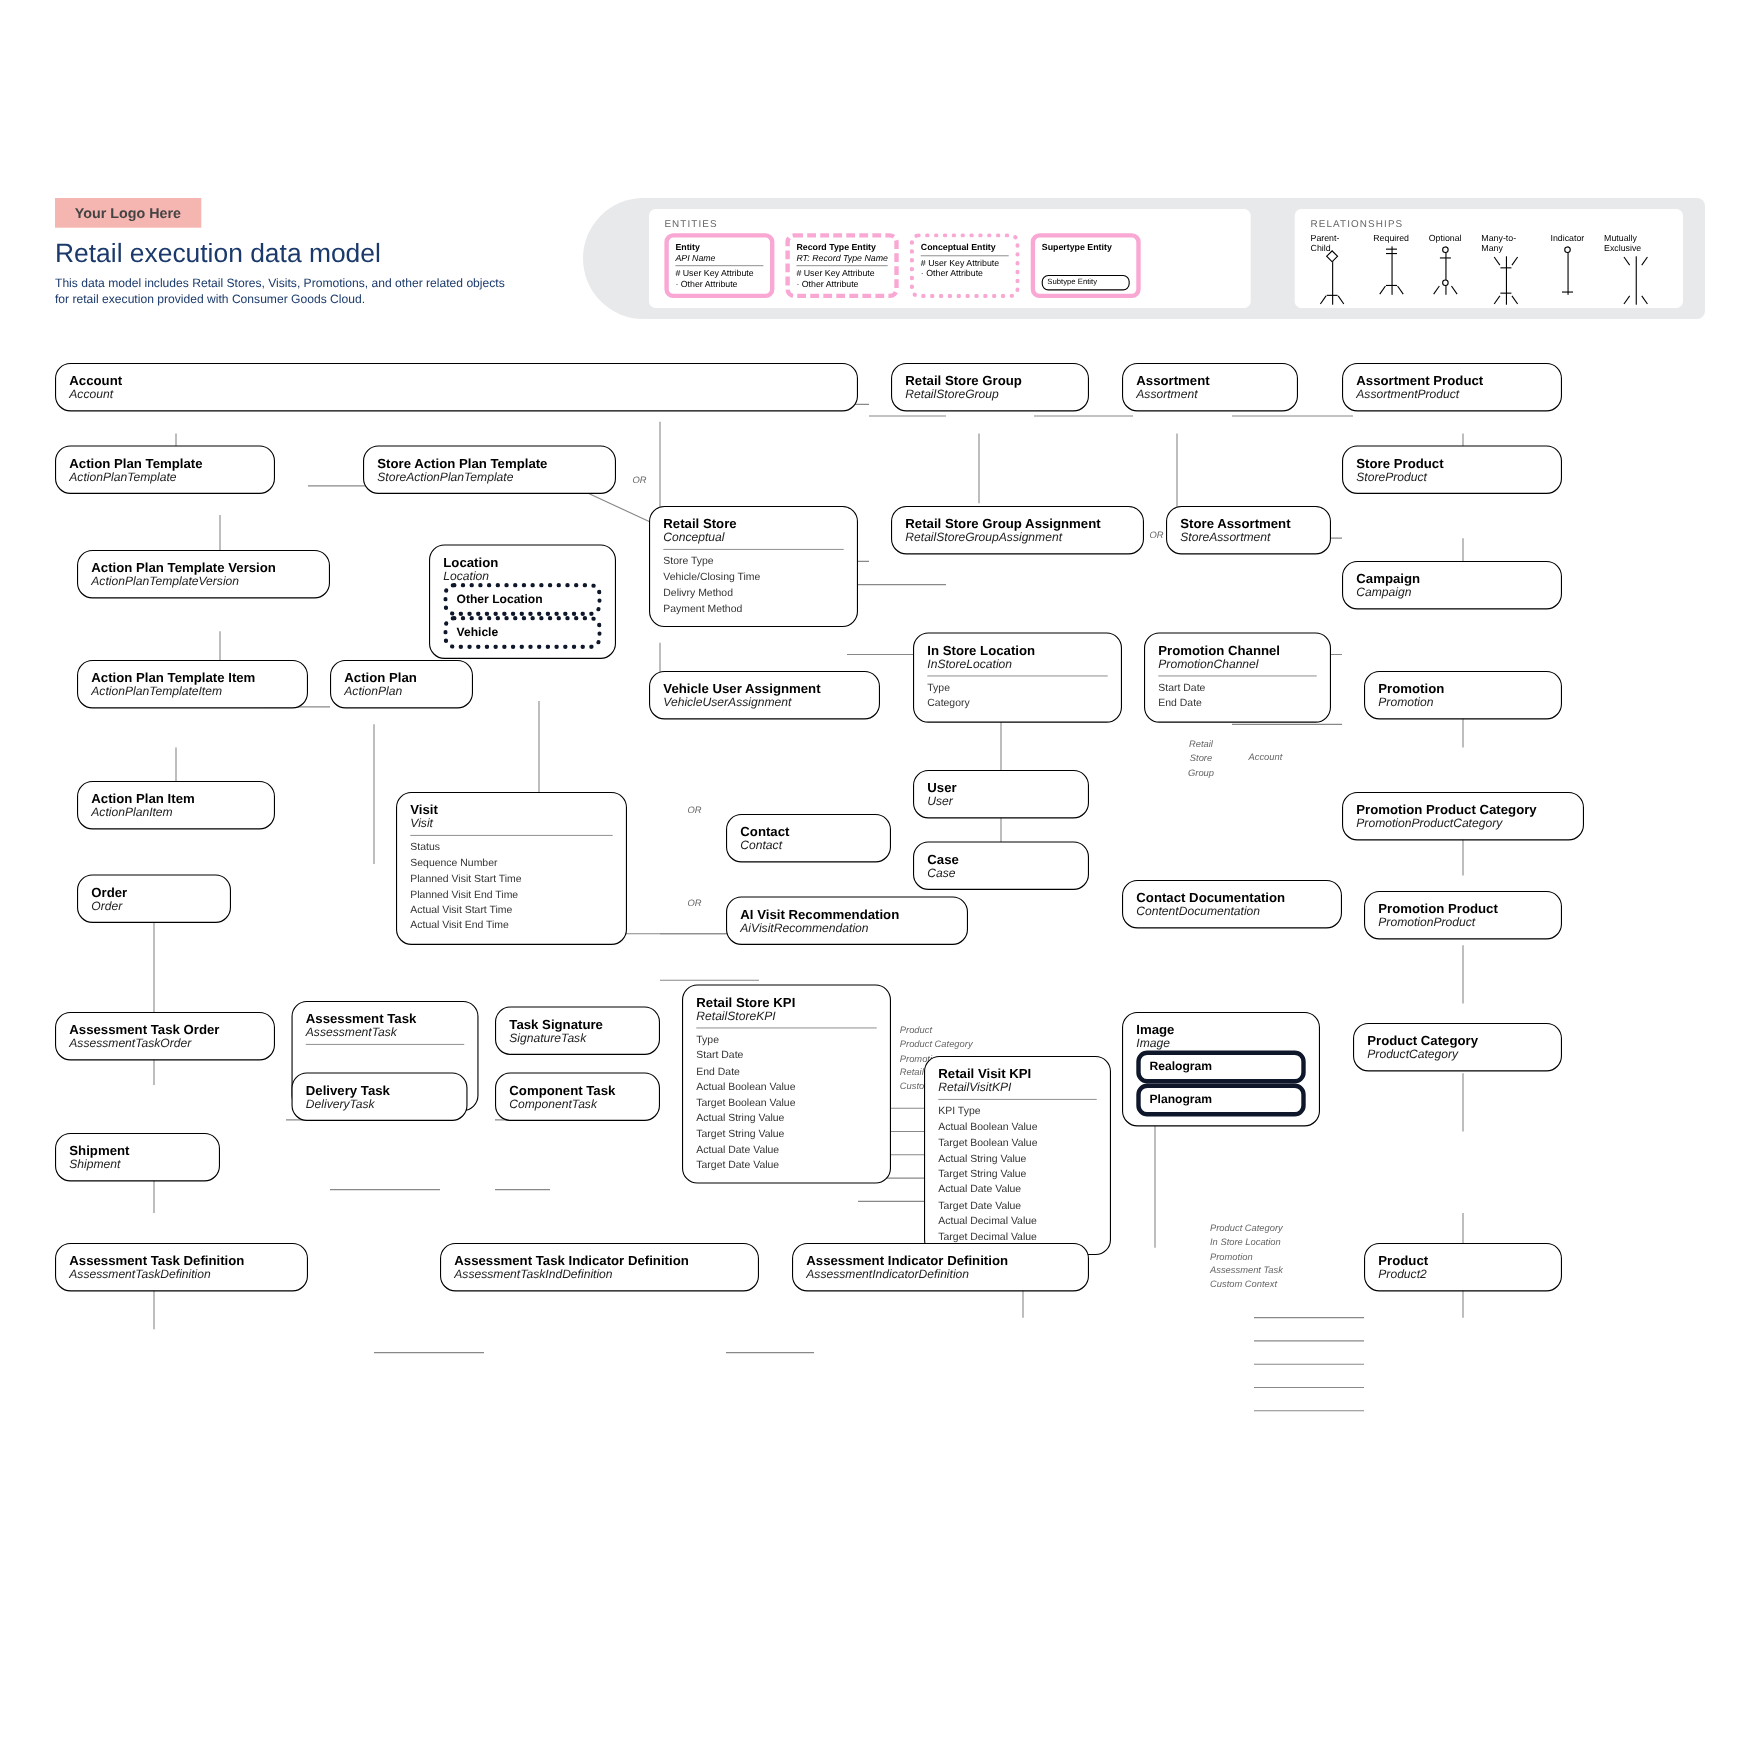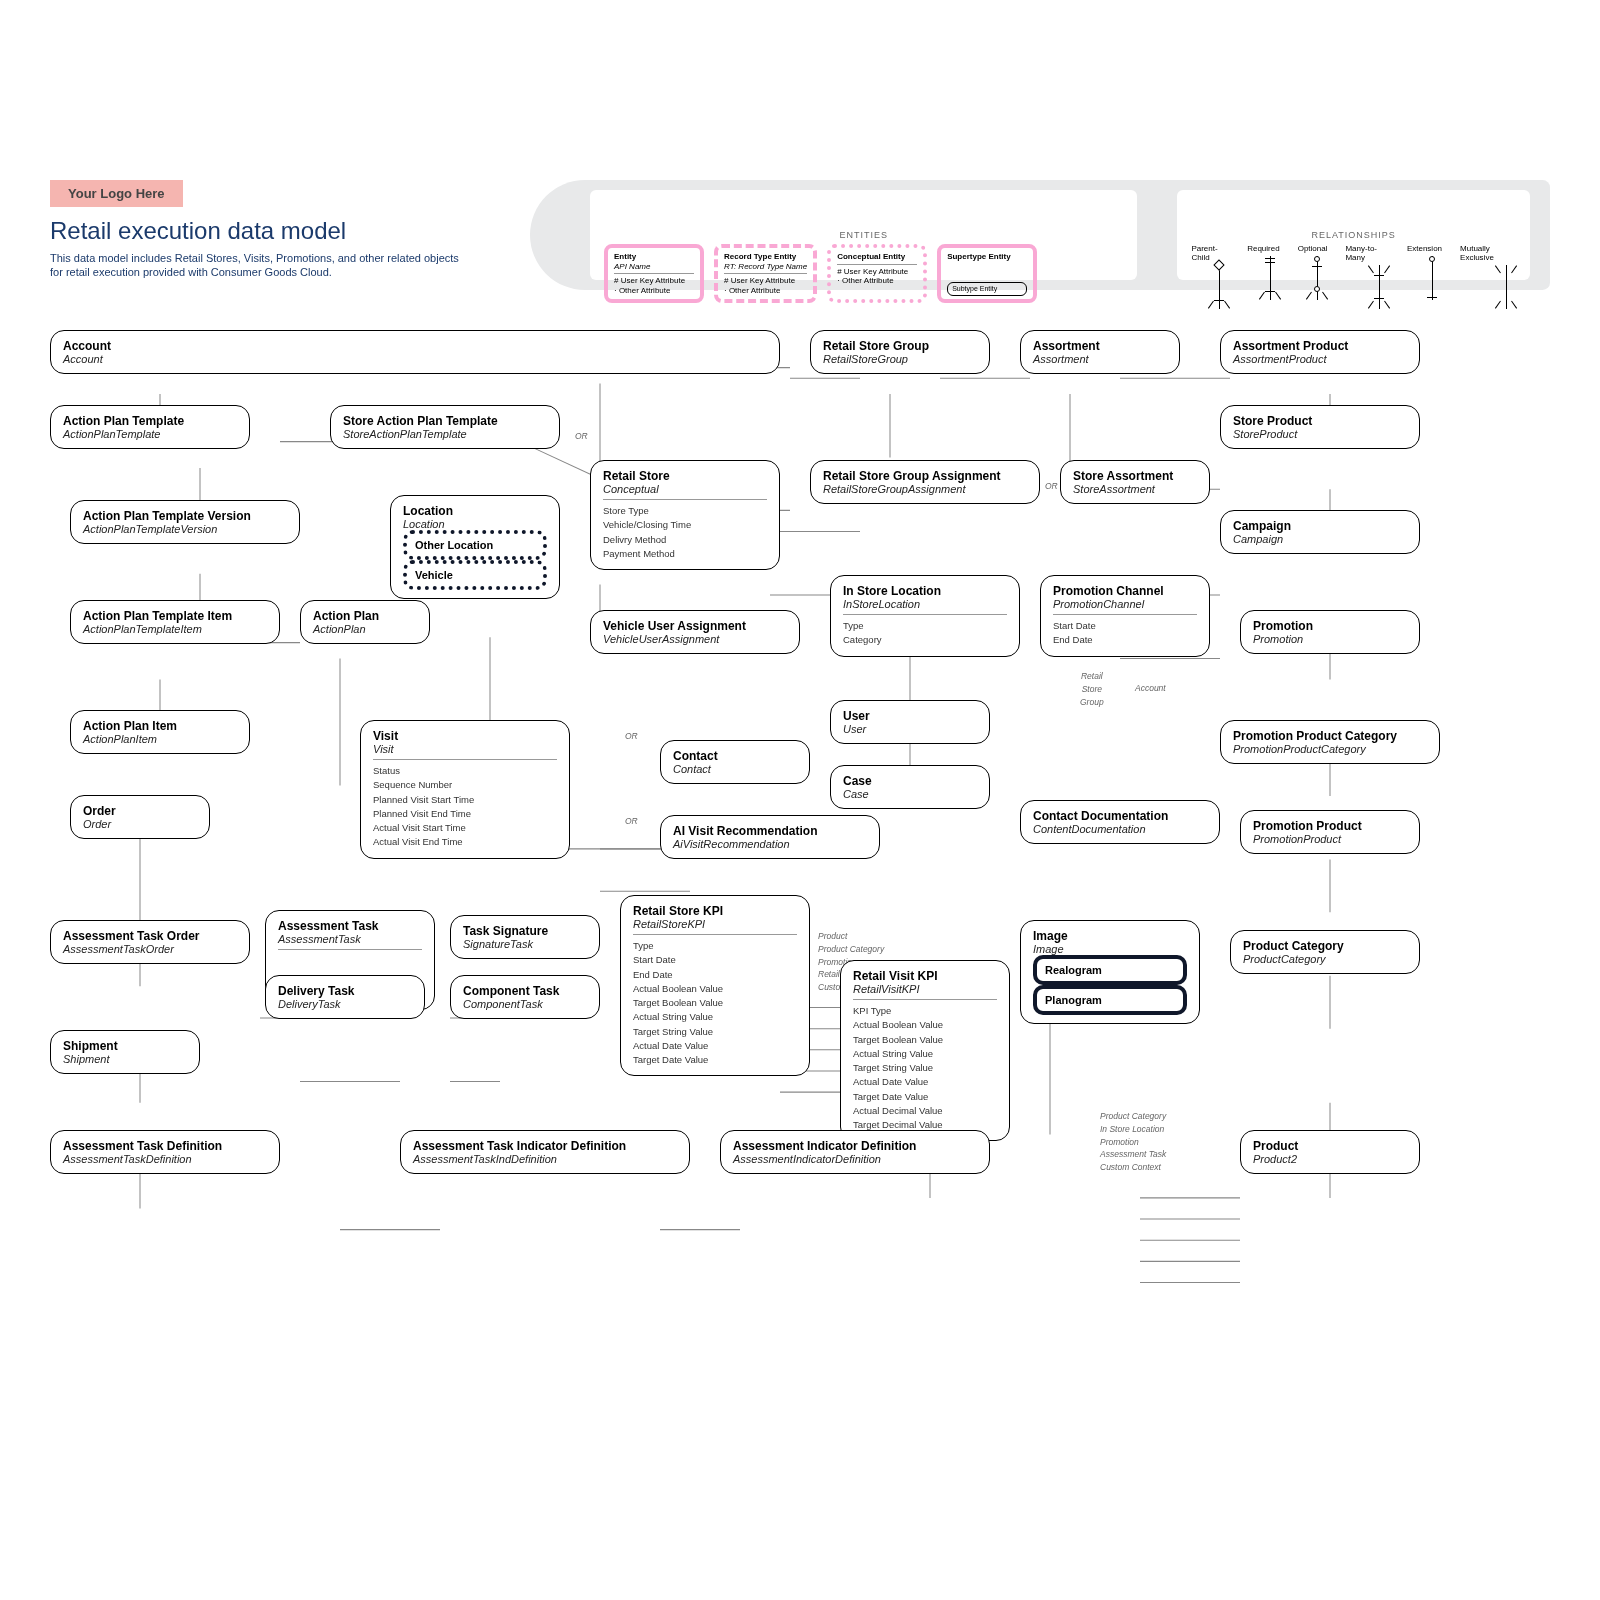--- a/index.html
+++ b/index.html
@@ -47,45 +47,44 @@
   .legend-inner {
     background: #fff;
     border-radius: 6px;
     flex: 1;
     padding: 8px 14px;
     display: flex;
     gap: 20px;
   }
   .legend-title {
     font-size: 9px; letter-spacing: 1px;
-    text-align: center;
+    text-align: left;
     color: #666;
     margin-bottom: 4px;
-    margin-top: 32px;
   }
   .legend-ent { display: flex; gap: 10px; }
   .legend-box {
     border: 4px solid #f9a8d4; border-radius: 8px;
     padding: 4px 6px; font-size: 8px;
     min-width: 100px;
     line-height: 1.2;
   }
   .legend-box.dashed { border-style: dashed; }
   .legend-box.dotted { border-style: dotted; }
   .legend-box.super { position: relative; padding-bottom: 22px; }
   .legend-sub {
     position: absolute; bottom: 3px; left: 6px; right: 6px;
     border: 1px solid #000; border-radius: 6px;
     font-size: 7px; padding: 2px 4px;
   }
   .legend-rel {
     display: flex; gap: 18px; justify-content: space-around;
     align-items: flex-start;
   }
-  .rel-item { display: flex; flex-direction: column; align-items: flex-end; font-size: 8px; gap: 3px;}
+  .rel-item { display: flex; flex-direction: column; align-items: center; font-size: 8px; gap: 3px;}
   .rel-item .icon { height: 44px; width: 20px; position: relative;}
   .rel-item .icon::before { content:''; position:absolute; left:50%; top:0; bottom:0; width:1px; background:#000;}
   .rel-item .icon .diamond { position:absolute; top:-4px; left:50%; width:8px; height:8px; border:1px solid #000; transform: translateX(-50%) rotate(45deg); background:#fff;}
   .rel-item .icon .circle { position:absolute; left:50%; width:6px; height:6px; border:1px solid #000; border-radius:50%; transform: translateX(-50%); background:#fff;}
   .rel-item .icon .bar { position:absolute; left:50%; width:10px; height:1px; background:#000; transform: translateX(-50%);}
   .rel-item .icon .foot { position:absolute; left:50%; bottom:0; width:12px; height:8px; transform:translateX(-50%);}
   .rel-item .icon .foot::before,.rel-item .icon .foot::after{content:'';position:absolute;top:0;width:1px;height:9px;background:#000;}
   .rel-item .icon .foot::before{left:0;transform:rotate(35deg);transform-origin:top;}
   .rel-item .icon .foot::after{right:0;transform:rotate(-35deg);transform-origin:top;}
 
@@ -198,21 +197,21 @@
         <div class="rel-item">
             <span>Many-to-Many</span>
             <div class="icon">
               <div class="foot" style="top:0;transform:translateX(-50%) rotate(180deg)"></div>
               <div class="bar" style="top:10px"></div>
               <div class="bar" style="bottom:10px"></div>
               <div class="foot"></div>
             </div>
           </div>
         <div class="rel-item">
-            <span>Extension</span>
+            <span>Indicator</span>
             <div class="icon">
               <div class="circle" style="top:0"></div>
               <div class="bar" style="bottom:2px"></div>
             </div>
           </div>
         <div class="rel-item">
             <span>Mutually Exclusive</span>
             <div class="icon">
               <div class="foot" style="top:0;transform:translateX(-50%) rotate(180deg)"></div>
               <div class="foot"></div>

